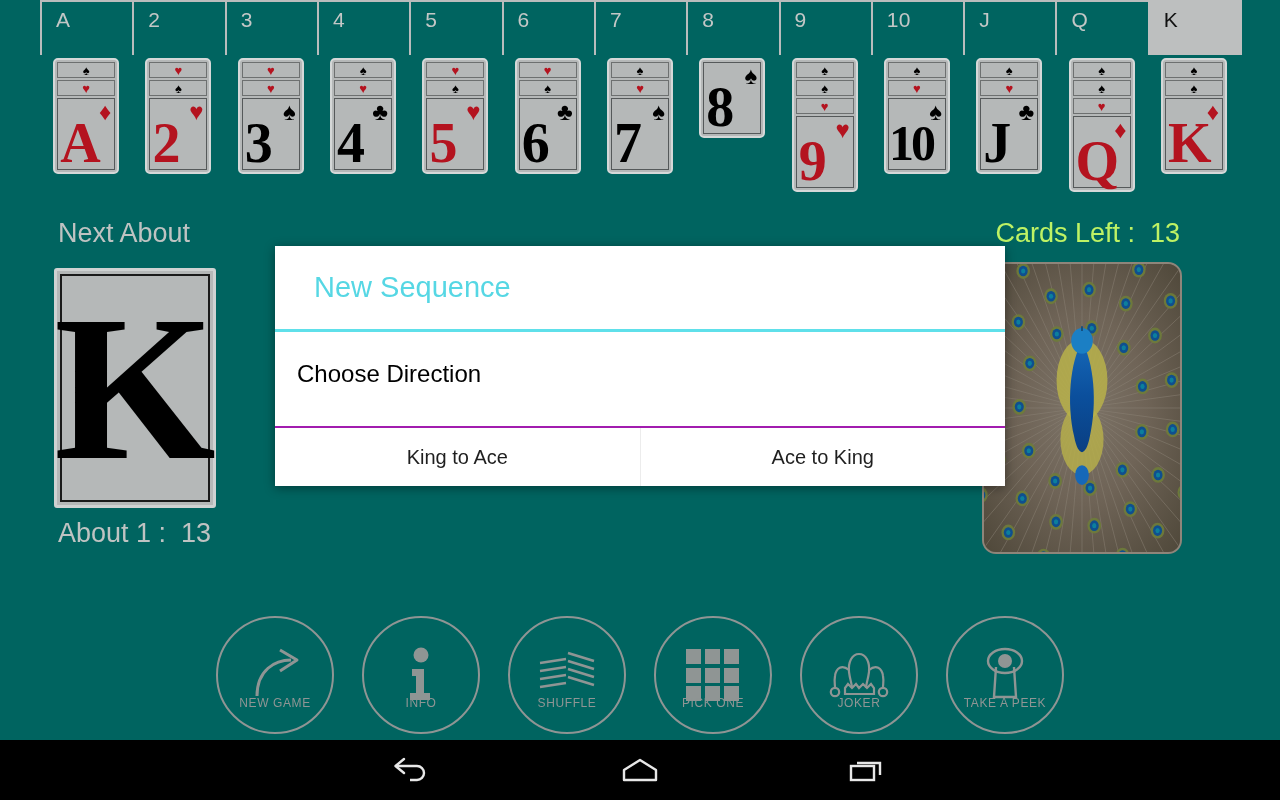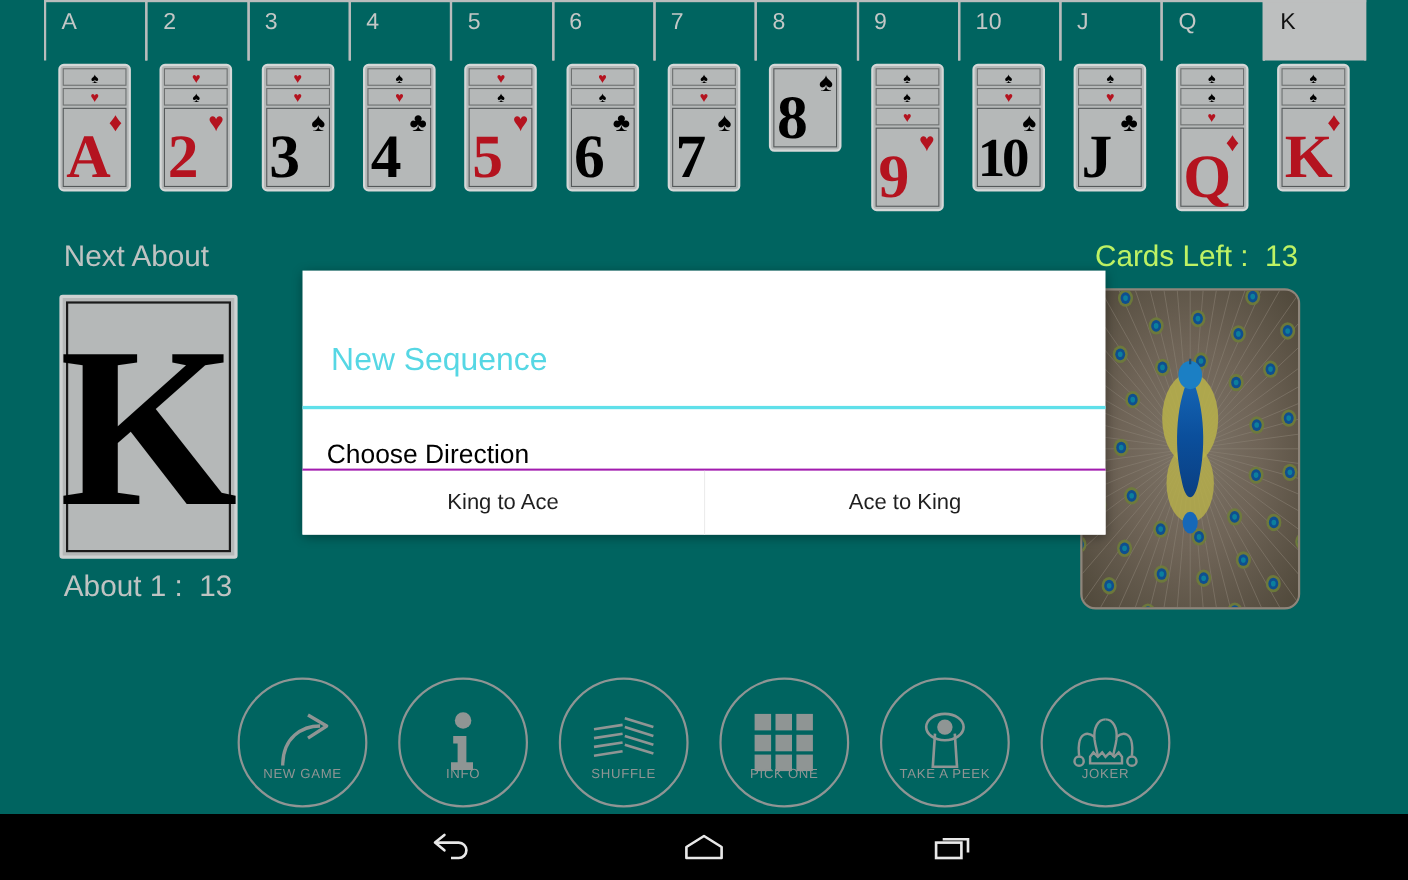--- a/index.html
+++ b/index.html
@@ -118,21 +118,21 @@
     color: #8f9594; font-size: 12px; letter-spacing: .6px;
   }
 
   
   #dialog {
     position: absolute; left: 275px; top: 246px; width: 730px; height: 240px;
     background: #fff; box-shadow: 0 2px 10px rgba(0,0,0,.4);
   }
   #dialog-title-wrap {
     height: 86px; border-bottom: 3px solid #5fe0ea;
-    display: flex; align-items: center; padding-left: 26px; margin-top: 40px;
+    display: flex; align-items: center; padding-left: 39px;
   }
   #dialog-title { color: #56d7e4; font-size: 29px; }
   #dialog-message {
     padding: 28px 0 0 22px; color: #000000; font-size: 24px;
   }
   #dialog-buttons {
     position: absolute; left: 0; bottom: 0; width: 100%; height: 60px;
     display: flex; border-top: 2px solid #a21caf;
   }
   .dlg-btn {
@@ -716,45 +716,45 @@
               <rect x="2" y="39" width="15" height="15"></rect>
               <rect x="21" y="39" width="15" height="15"></rect>
               <rect x="40" y="39" width="15" height="15"></rect>
             </g>
           </svg>
         </div>
         <div class="tool-label">PICK ONE</div>
       </div>
       <div class="tool-btn">
         <div class="tool-icon">
-          <svg width="52" height="56" viewBox="0 0 52 56">
-            <g fill="none" stroke="#8f9594" stroke-width="2.4">
-              <ellipse cx="26" cy="14" rx="17" ry="12"></ellipse>
-              <path d="M17 20 L15 50 L37 50 L35 20"></path>
-            </g>
-            <circle cx="26" cy="14" r="7" fill="#8f9594"></circle>
-          </svg>
-        </div>
-        <div class="tool-label">TAKE A PEEK</div>
-      </div>
-      <div class="tool-btn">
-        <div class="tool-icon">
           <svg width="66" height="50" viewBox="0 0 66 50">
             <g fill="none" stroke="#8f9594" stroke-width="2.2">
               <path d="M33 4 C26 4 22 12 23 22 C24 30 26 34 26 38"></path>
               <path d="M33 4 C40 4 44 12 43 22 C42 30 40 34 40 38"></path>
               <path d="M23 20 C16 14 10 18 9 26 C8 32 9 34 9 37"></path>
               <path d="M43 20 C50 14 56 18 57 26 C58 32 57 34 57 37"></path>
               <circle cx="9" cy="42" r="4.2"></circle>
               <circle cx="57" cy="42" r="4.2"></circle>
               <path d="M19 38 L22 34 L26 38 L30 34 L33 38 L37 34 L41 38 L45 34 L48 38 L48 44 L19 44 Z"></path>
             </g>
           </svg>
         </div>
         <div class="tool-label">JOKER</div>
+      </div>
+      <div class="tool-btn">
+        <div class="tool-icon">
+          <svg width="52" height="56" viewBox="0 0 52 56">
+            <g fill="none" stroke="#8f9594" stroke-width="2.4">
+              <ellipse cx="26" cy="14" rx="17" ry="12"></ellipse>
+              <path d="M17 20 L15 50 L37 50 L35 20"></path>
+            </g>
+            <circle cx="26" cy="14" r="7" fill="#8f9594"></circle>
+          </svg>
+        </div>
+        <div class="tool-label">TAKE A PEEK</div>
       </div>
     </div>
 
   <div id="dialog">
     <div id="dialog-title-wrap">
       <span id="dialog-title">New Sequence</span>
     </div>
     <div id="dialog-message">Choose Direction</div>
     <div id="dialog-buttons">
         <button class="dlg-btn">King to Ace</button>

